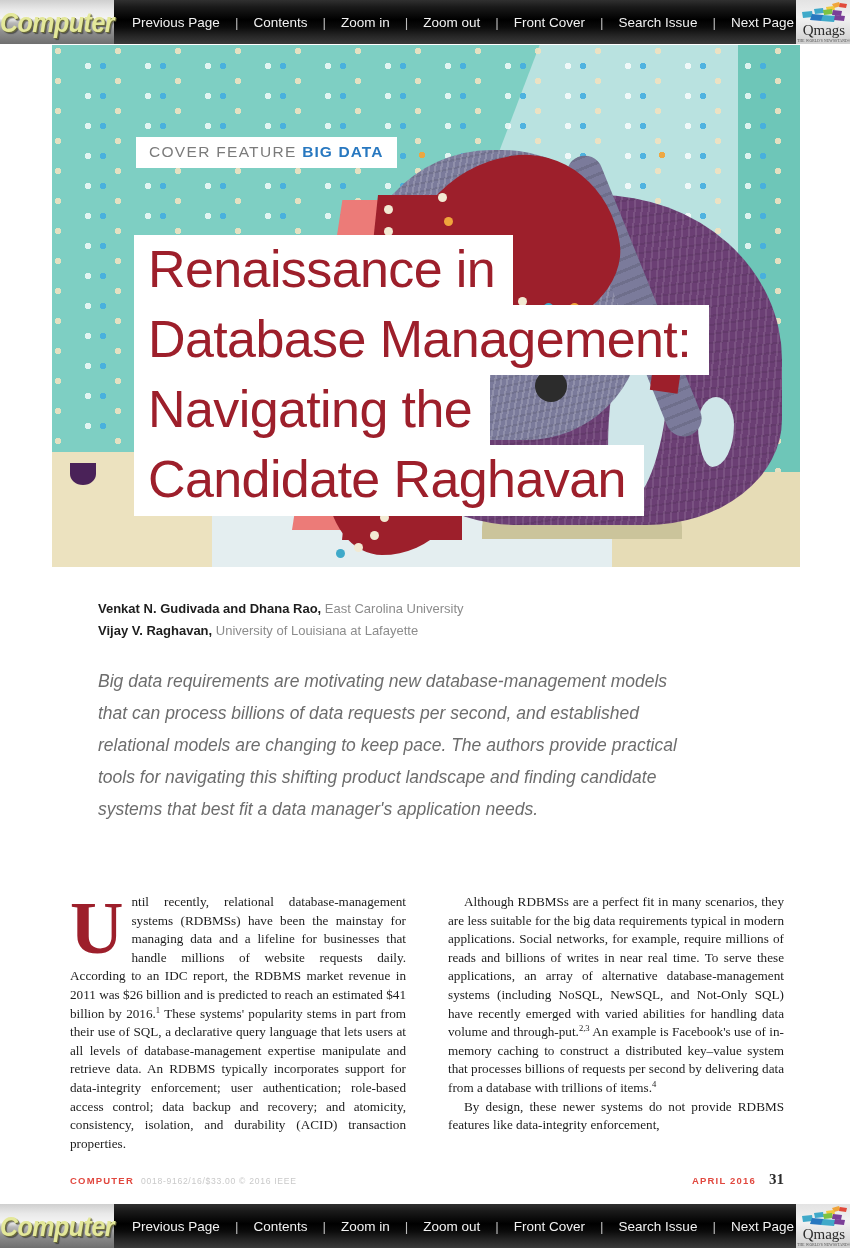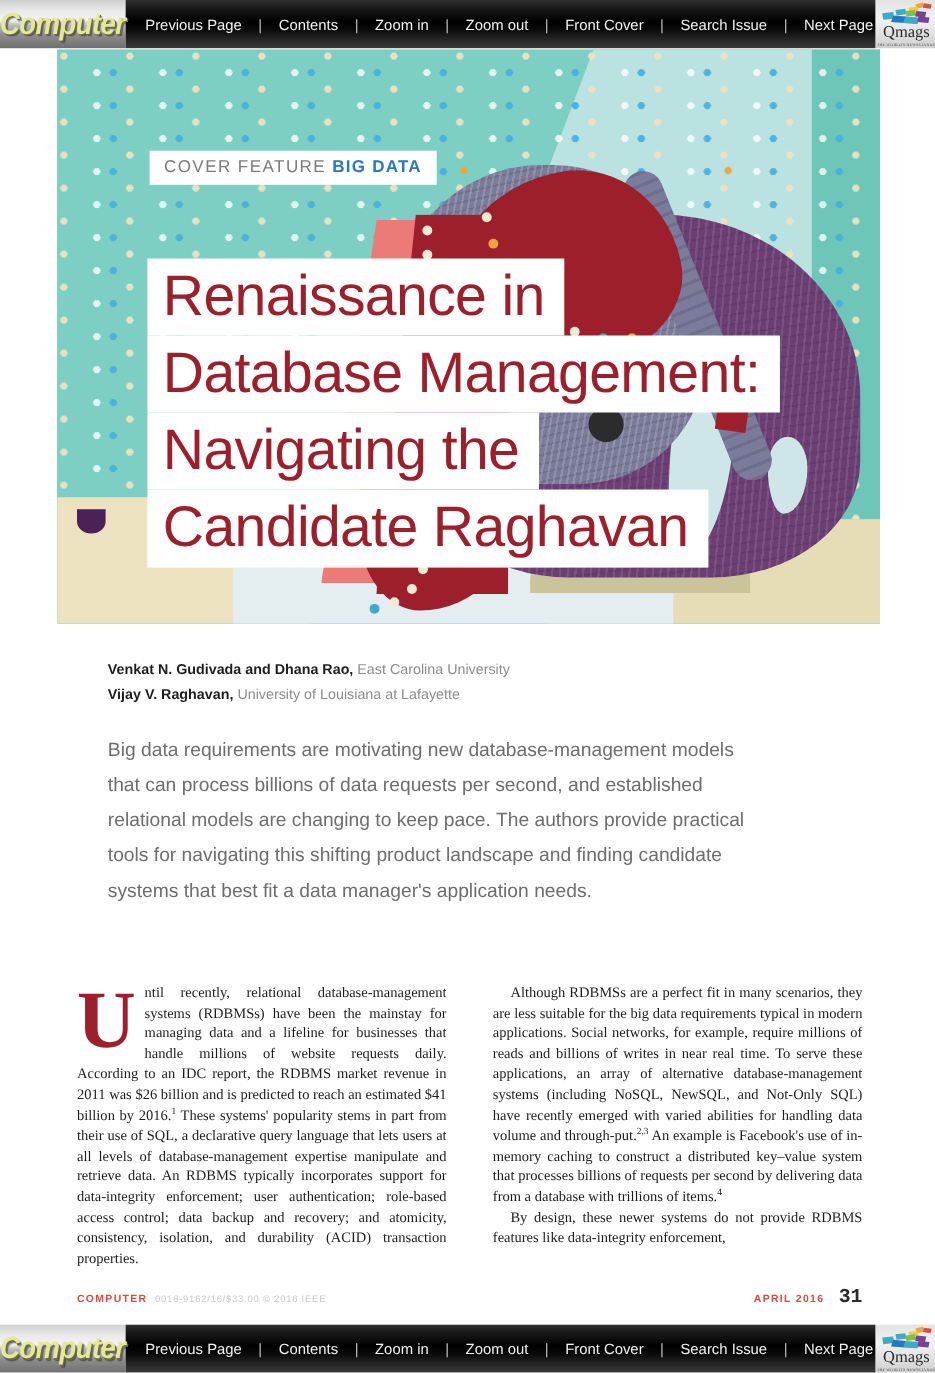--- a/index.html
+++ b/index.html
@@ -316,20 +316,21 @@
   }
   .author-row b { color: #1d1d1d; font-weight: bold; }
 
   
   .abstract {
     position: absolute;
     left: 98px; top: 665px;
     width: 585px;
     font-size: 17.5px;
     line-height: 32px;
+    font-style: italic;
     color: #6d6d6d;
     font-family: "Liberation Sans", sans-serif;
   }
 
   
   .columns {
     position: absolute;
     left: 70px; top: 893px;
     width: 714px; height: 258px;
     display: flex;
@@ -375,22 +376,22 @@
     color: #c9c9c9; font-size: 8.6px; letter-spacing: .7px;
     margin-left: 7px;
   }
   .f-right { white-space: nowrap; }
   .f-date {
     color: #e1483f; font-weight: bold;
     font-size: 9.5px; letter-spacing: 1.2px;
   }
   .f-page {
     color: #2b2b2b; font-weight: bold;
-    font-size: 18px; margin-left: 13px;
-    font-family: Liberation Mono, monospace;
+    font-size: 15px; margin-left: 13px;
+    font-family: Liberation Serif, serif;
   }
   .white-gap {
     position: absolute; left: 0; top: 1151px;
     width: 850px; height: 53px; background: #fff;
   }
 </style>
 </head>
 <body>
 
 <div id="page">

